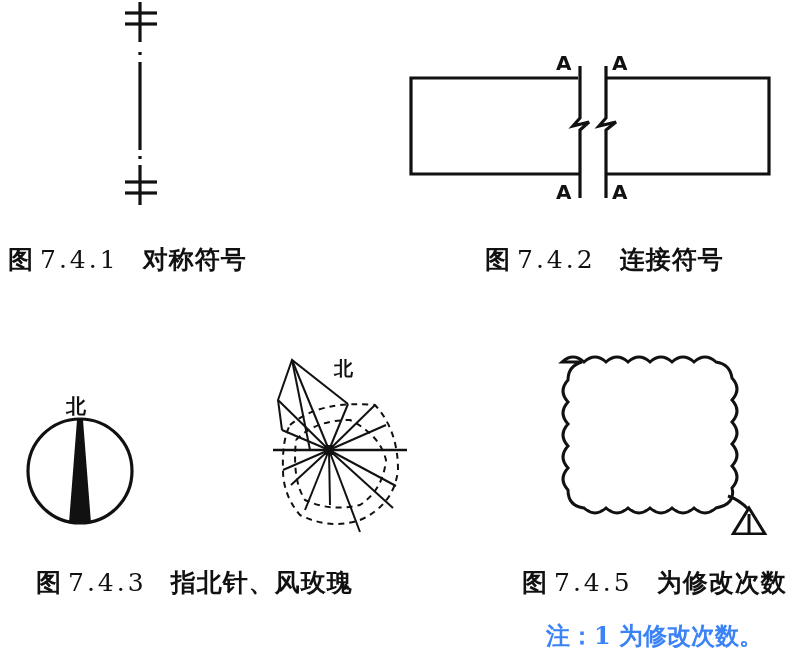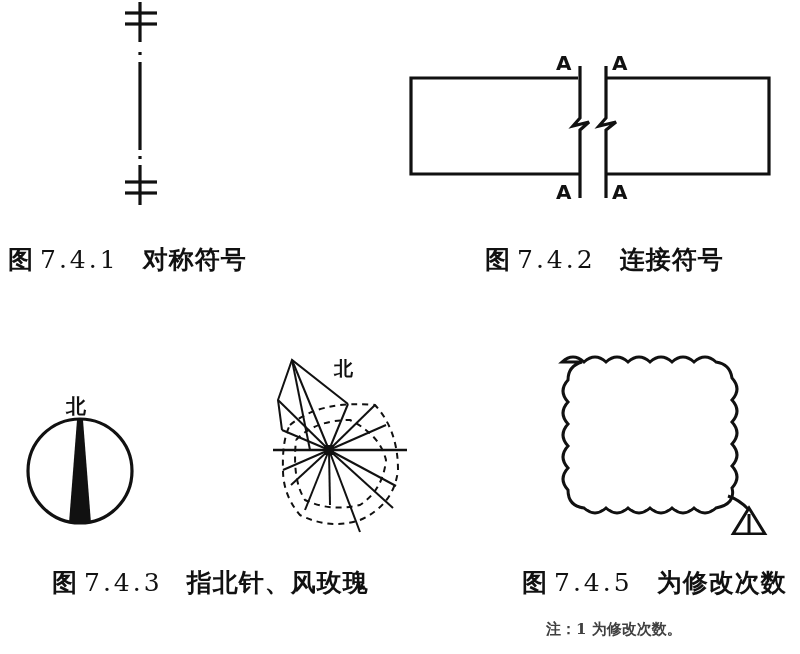--- a/index.html
+++ b/index.html
@@ -1,21 +1,21 @@
 <!DOCTYPE html>
 <html><head>
 <meta charset="utf-8">
 <style>
   html, body { margin:0; padding:0; background:#ffffff; }
   body { width:800px; height:654px; position:relative; overflow:hidden;
          font-family: "DejaVu Serif", "Liberation Serif", serif; color:#111; }
   .fig { position:absolute; }
   .caption { position:absolute; font-size:25px; font-weight:bold; white-space:nowrap; letter-spacing:1px; color:#111; }
   .caption .num { font-family: "DejaVu Serif", serif; font-weight:normal; margin:0 24px 0 6px; letter-spacing:3px; }
-  .note { position:absolute; font-size:15px; font-weight:bold; white-space:nowrap; color:#404040; }
+  .note { position:absolute; font-size:24px; font-weight:bold; white-space:nowrap; color:#3b82f6; }
   svg text { font-family: "DejaVu Sans", "Liberation Sans", sans-serif; font-weight:bold; }
 </style>
 </head>
 <body>
 
 <svg class="fig" style="left:110px;top:0;" width="80" height="215" viewBox="110 0 80 215">
   <g stroke="#111" stroke-width="3.2" fill="none" stroke-linecap="butt">
     <line x1="140" y1="2" x2="140" y2="42"></line>
     <line x1="125" y1="13" x2="157" y2="13"></line>
     <line x1="125" y1="24" x2="157" y2="24"></line>
@@ -90,21 +90,21 @@
       q 10 11 0 22 q 10 11 0 22 q 10 11 0 22 q 10 11 0 22 q 10 11 0 22 q 4 16 -16 20
       q -11 10 -22 0 q -11 10 -22 0 q -11 10 -22 0 q -11 10 -22 0 q -11 10 -22 0 q -11 10 -22 0 q -16 -2 -16 -18
       q -10 -11 0 -22 q -10 -11 0 -22 q -10 -11 0 -22 q -10 -11 0 -22 q -10 -11 0 -22 q 0 -14 14 -18 Z"></path>
     <path d="M 728 496 Q 740 500 749 510"></path>
     <polygon points="749,508 733,534 765,534"></polygon>
     <line x1="749" y1="514" x2="749" y2="534"></line>
   </g>
   <text x="752" y="531" font-size="1" fill="none">1</text>
 </svg>
 
-<div class="caption" style="left:36px;top:566px;margin-left:16px;">
+<div class="caption" style="left:36px;top:566px;">
   <span>图</span><span class="num">7.4.3</span><span>指北针、风玫瑰</span>
 </div>
 
 <div class="caption" style="left:522px;top:566px;">
   <span>图</span><span class="num">7.4.5</span><span>为修改次数</span>
 </div>
 
 <div class="note" style="left:546px;top:620px;">注：1 为修改次数。</div>
 
 </body></html>

